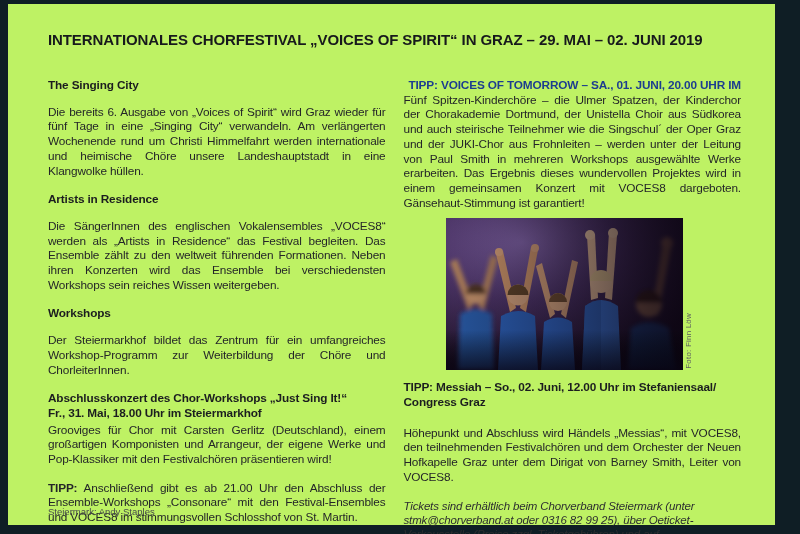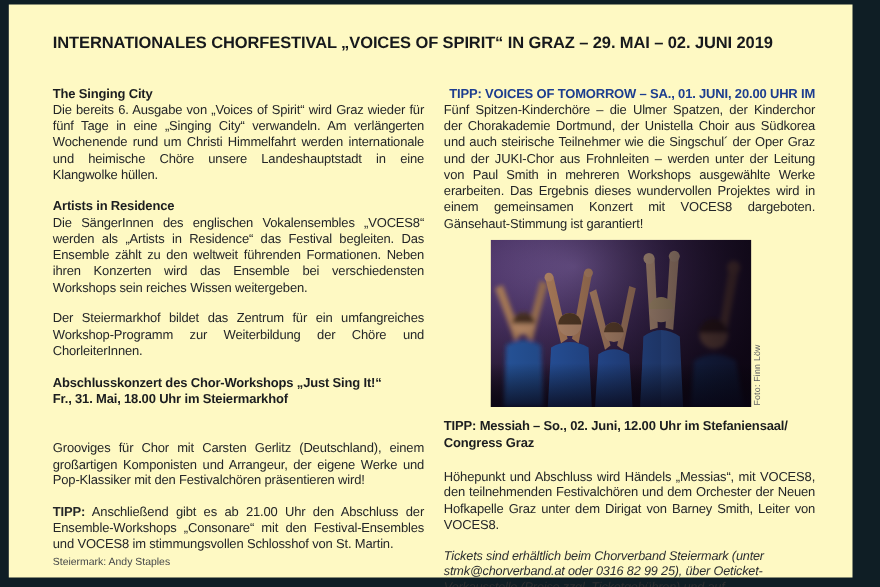--- a/index.html
+++ b/index.html
@@ -6,21 +6,21 @@
   body{
     width:800px;height:534px;
     background:#0f1e25;
     font-family:"Liberation Sans", sans-serif;
     overflow:hidden;
   }
   .page{
     position:relative;
     box-sizing:border-box;
     width:780px;height:534px;
-    background:#fef9c3;
+    background:#bef264;
     border-style:solid;
     border-color:#0f1e25;
     border-width:4px 5px 9px 8px;
   }
   .title{
     position:absolute;
     top:27px;left:40px;right:30px;
     font-size:15px;
     font-weight:bold;
     letter-spacing:-0.1px;
@@ -44,21 +44,21 @@
     font-weight:bold;
     margin:0;
     color:#1b1d1f;
   }
   .h-line{display:block;}
   .p{
     margin:0 0 14px 0;
     text-align:justify;
   }
   .p-last{margin-bottom:12px;}
-  .h + .p{margin-top:0;}
+  .h + .p{margin-top:12px;}
   .blue-h{
     color:#1c3d8f;
     font-weight:bold;
     margin:0;
     text-align:right;
   }
   .bold-lead{font-weight:bold;}
   .photo-wrap{
     position:relative;
     width:237px;
@@ -103,27 +103,28 @@
 
   <div class="columns">
 
     <div class="col">
       <p class="h">The Singing City</p>
       <p class="p">Die bereits 6. Ausgabe von „Voices of Spirit“ wird Graz wieder für fünf Tage in eine „Singing City“ verwandeln. Am verlängerten Wochenende rund um Christi Himmelfahrt werden internationale und heimische Chöre unsere Landeshauptstadt in eine Klangwolke hüllen.</p>
 
       <p class="h">Artists in Residence</p>
       <p class="p">Die SängerInnen des englischen Vokalensembles „VOCES8“ werden als „Artists in Residence“ das Festival begleiten. Das Ensemble zählt zu den weltweit führenden Formationen. Neben ihren Konzerten wird das Ensemble bei verschiedensten Workshops sein reiches Wissen weitergeben.</p>
 
+      <p class="h">Workshops</p>
       <p class="p">Der Steiermarkhof bildet das Zentrum für ein umfangreiches Workshop-Programm zur Weiterbildung der Chöre und ChorleiterInnen.</p>
 
       <p class="h">
         <span class="h-line">Abschlusskonzert des Chor-Workshops „Just Sing It!“</span>
         <span class="h-line">Fr., 31. Mai, 18.00 Uhr im Steiermarkhof</span>
       </p>
-      <p class="p" style="margin-top:30px;">Grooviges für Chor mit Carsten Gerlitz (Deutschland), einem großartigen Komponisten und Arrangeur, der eigene Werke und Pop-Klassiker mit den Festivalchören präsentieren wird!</p>
+      <p class="p" style="margin-top:2px;">Grooviges für Chor mit Carsten Gerlitz (Deutschland), einem großartigen Komponisten und Arrangeur, der eigene Werke und Pop-Klassiker mit den Festivalchören präsentieren wird!</p>
 
       <p class="p p-last">
         <span class="bold-lead">TIPP:</span><span> Anschließend gibt es ab 21.00 Uhr den Abschluss der Ensemble-Workshops „Consonare“ mit den Festival-Ensembles und VOCES8 im stimmungsvollen Schlosshof von St. Martin.</span>
       </p>
     </div>
 
     <div class="col">
       <p class="blue-h">
         <span class="h-line">TIPP: VOICES OF TOMORROW – SA., 01. JUNI, 20.00 UHR IM</span>
       </p>

